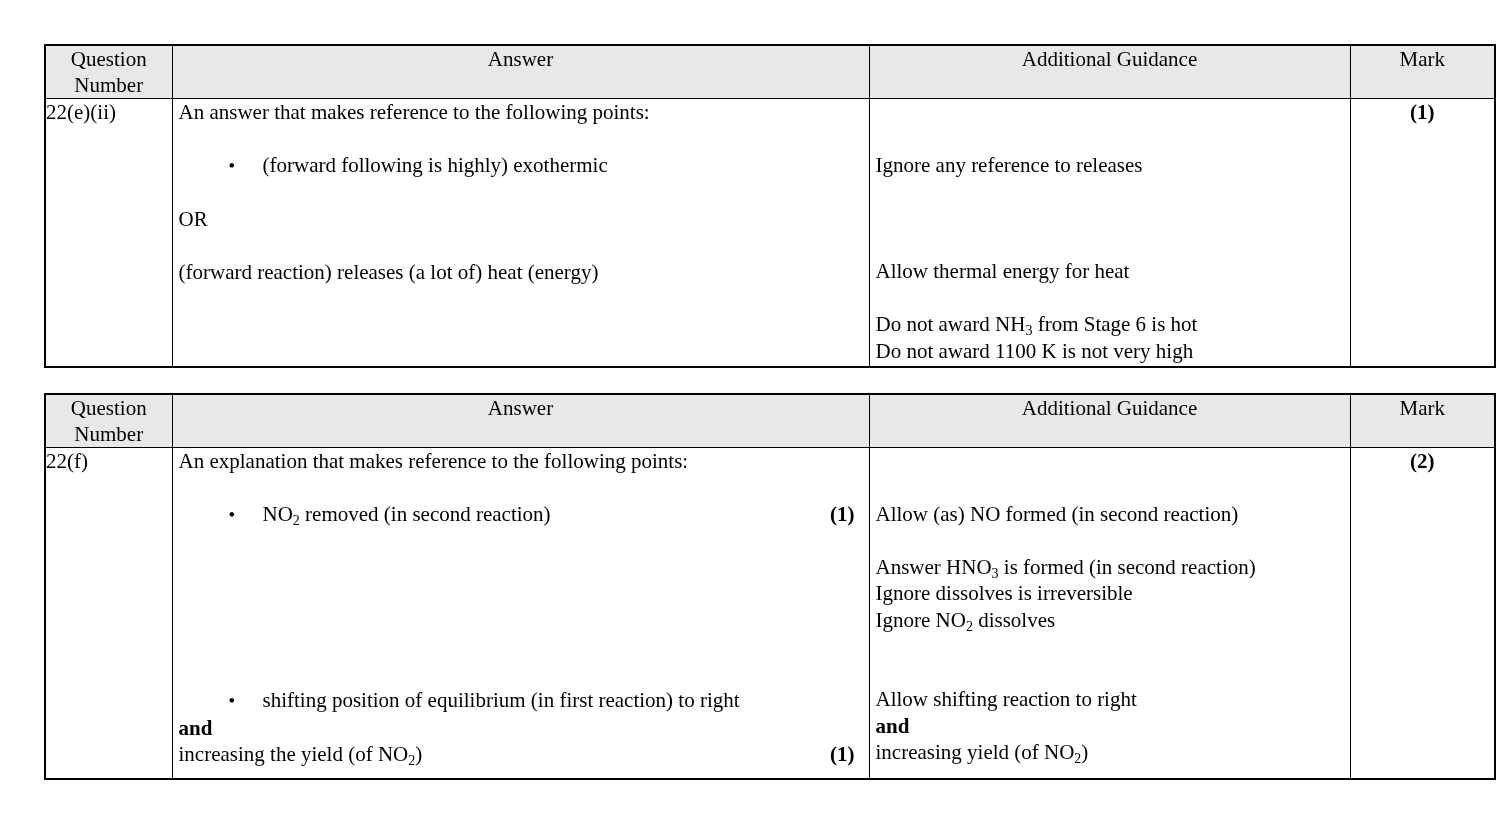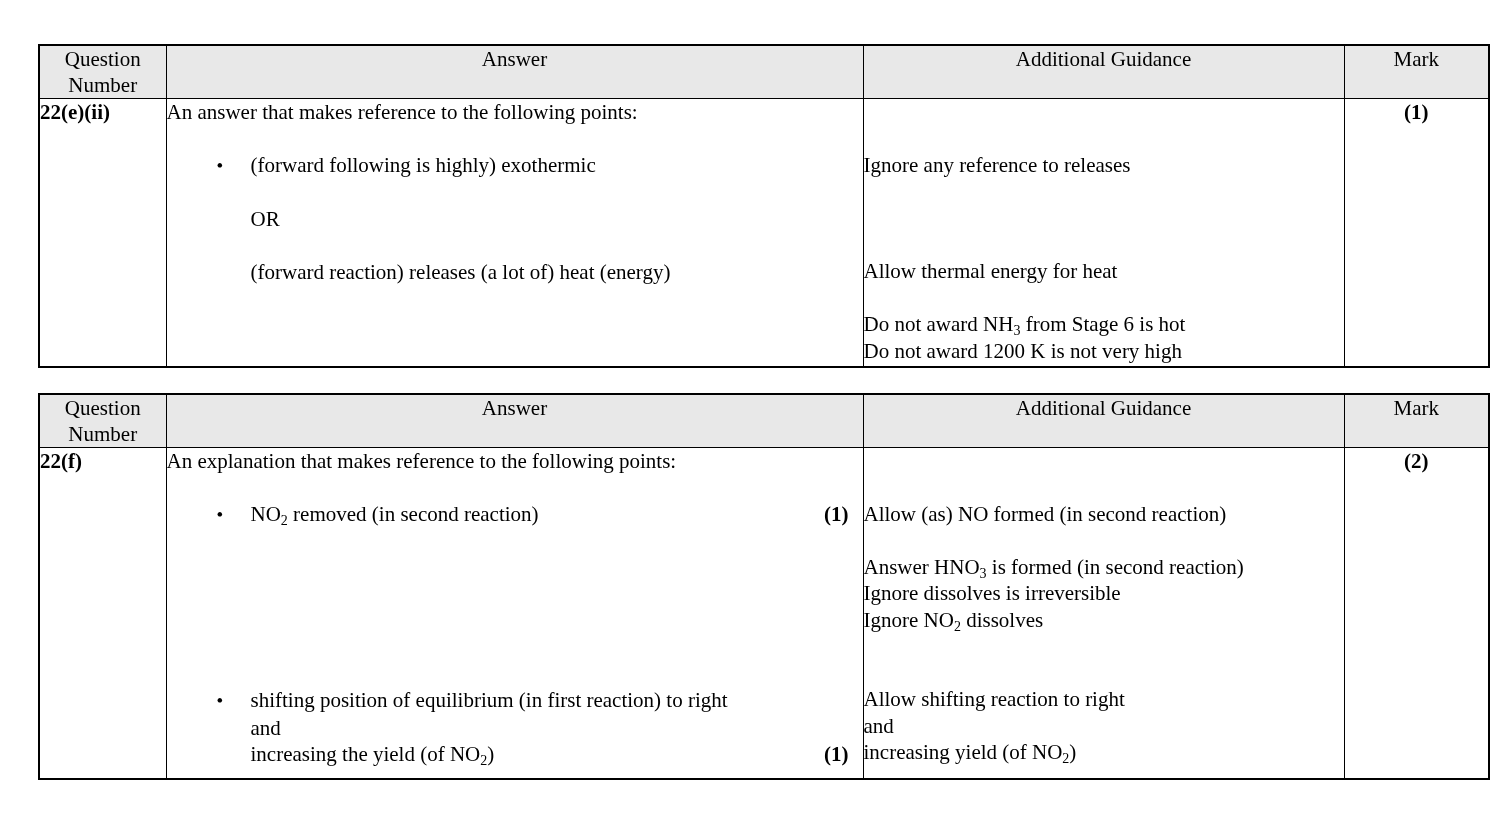--- a/index.html
+++ b/index.html
@@ -1,43 +1,44 @@
 <!DOCTYPE html>
 <html><head>
 <meta charset="utf-8">
 <style>
   html,body{margin:0;padding:0}
   body{
     width:1498px;height:836px;background:#ffffff;color:#000;
     font-family:"Liberation Serif", serif;
   }
   .page{position:relative;width:1498px;height:836px;overflow:hidden;background:#ffffff}
-  #tables-root{position:absolute;left:38px;top:44px;width:1334px}
+  #tables-root{position:absolute;left:44px;top:44px;width:1334px}
   table.ms-table{
     border-collapse:collapse;table-layout:fixed;width:1450px;
     margin:0 0 25px 0;border:2px solid #000;
   }
   table.ms-table th, table.ms-table td{border:1px solid #000;padding:0;vertical-align:top}
   th.hdr{
     background:#e8e8e8;font-weight:normal;font-size:21px;line-height:26px;
     text-align:center;vertical-align:top;white-space:pre-line;height:51px;padding-top:1px;
   }
-  td.qn-cell{padding:3px 4px 0 8px;font-weight:bold;font-size:21px;line-height:26.5px}
+  td.qn-cell{padding:3px 4px 0 8px;font-weight:normal;font-size:21px;line-height:26.5px}
   td.answer-cell{padding:3px 0 4px 10px}
   td.guidance-cell{padding:3px 0 4px 12px}
   td.mark-cell{text-align:center;padding-top:3px}
   .mark-value{font-weight:bold;font-size:21px;line-height:26.5px}
   .line{
     position:relative;font-size:21px;line-height:26.5px;min-height:26.5px;
     white-space:nowrap;
+    padding-left:6px;
   }
-  .line.indent1{margin-left:84px}
+  .line.indent1{}
   .bullet{display:inline-block;width:34px;margin-left:50px;font-size:19px}
   .sub{font-size:14px;vertical-align:-4px;line-height:0}
-  .bold{font-weight:normal}
+  .bold{font-weight:bold}
   .inline-mark{position:absolute;right:14px;top:0;font-weight:bold}
 </style>
 </head>
 <body>
 
 <div class="page">
   <div id="tables-root">
       <table class="ms-table">
         <colgroup>
           <col style="width: 127px;">
@@ -69,21 +70,21 @@
             <td class="guidance-cell">
               <div class="line"></div>
               <div class="line"></div>
               <div class="line"><span>Ignore any reference to releases</span></div>
               <div class="line"></div>
               <div class="line"></div>
               <div class="line"></div>
               <div class="line"><span>Allow thermal energy for heat</span></div>
               <div class="line"></div>
               <div class="line"><span>Do not award NH</span><span class="sub">3</span><span> from Stage 6 is hot</span></div>
-              <div class="line"><span>Do not award 1200 K is not very high</span></div>
+              <div class="line"><span>Do not award 1100 K is not very high</span></div>
             </td>
             <td class="mark-cell">
               <div class="mark-value">(1)</div>
             </td>
           </tr>
         </tbody>
       </table>
       <table class="ms-table">
         <colgroup>
           <col style="width: 127px;">

